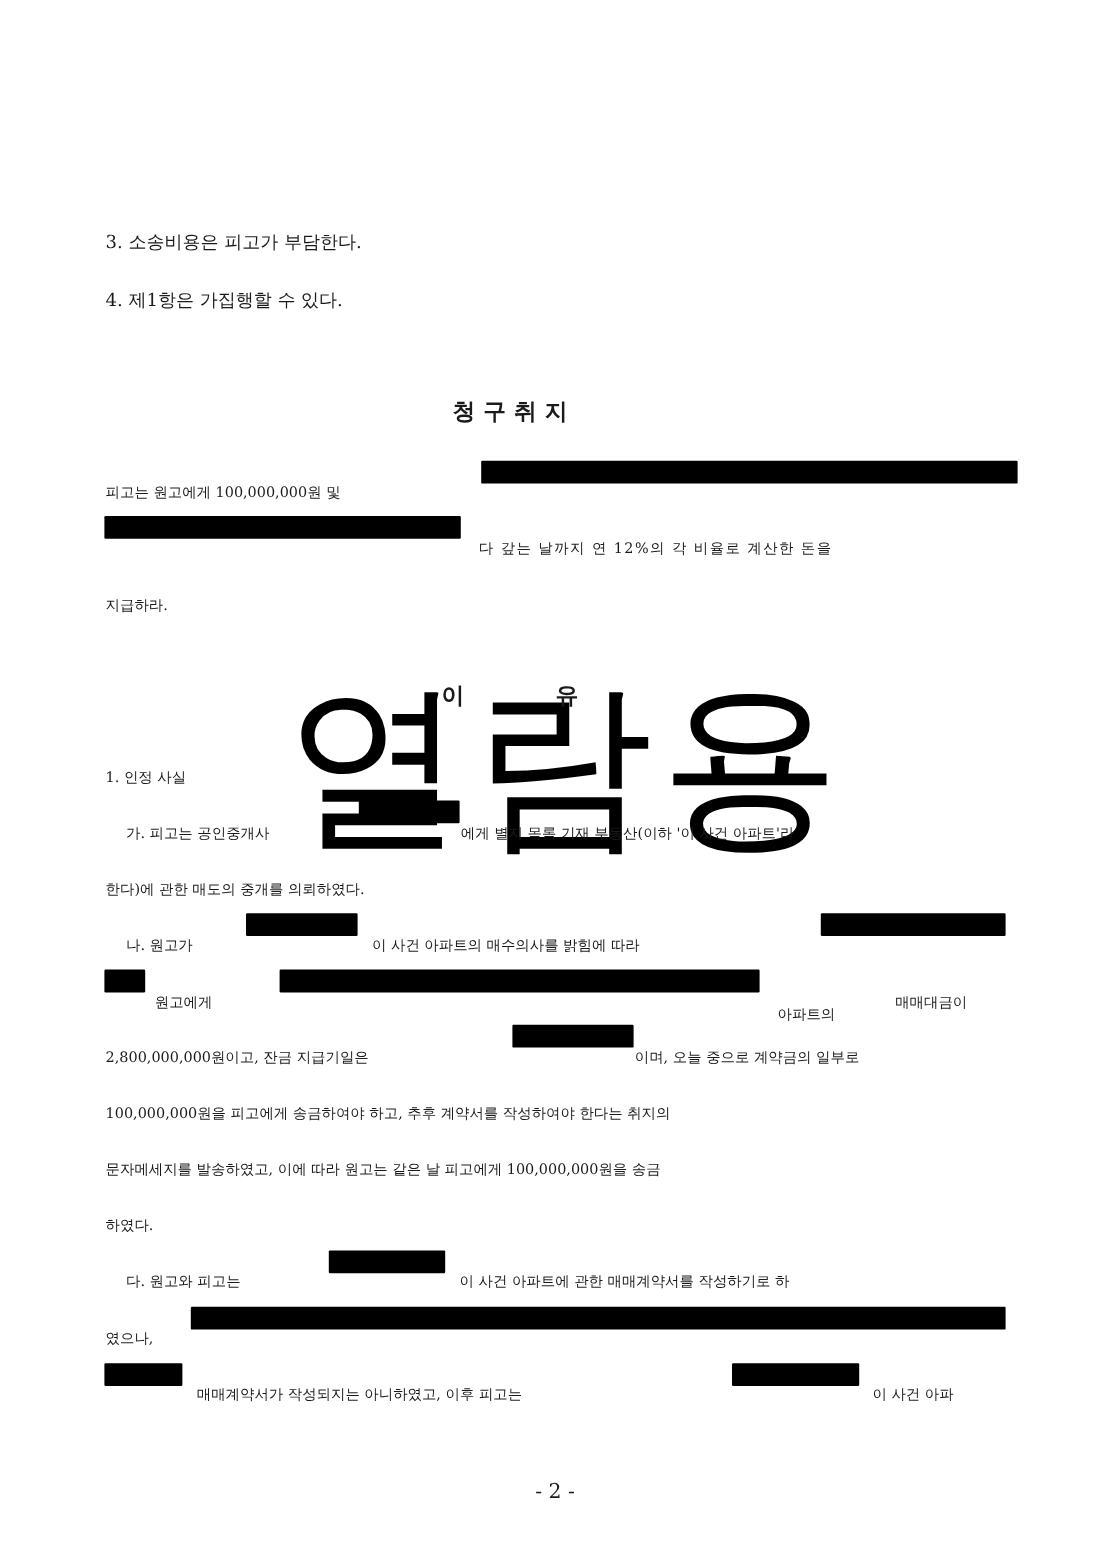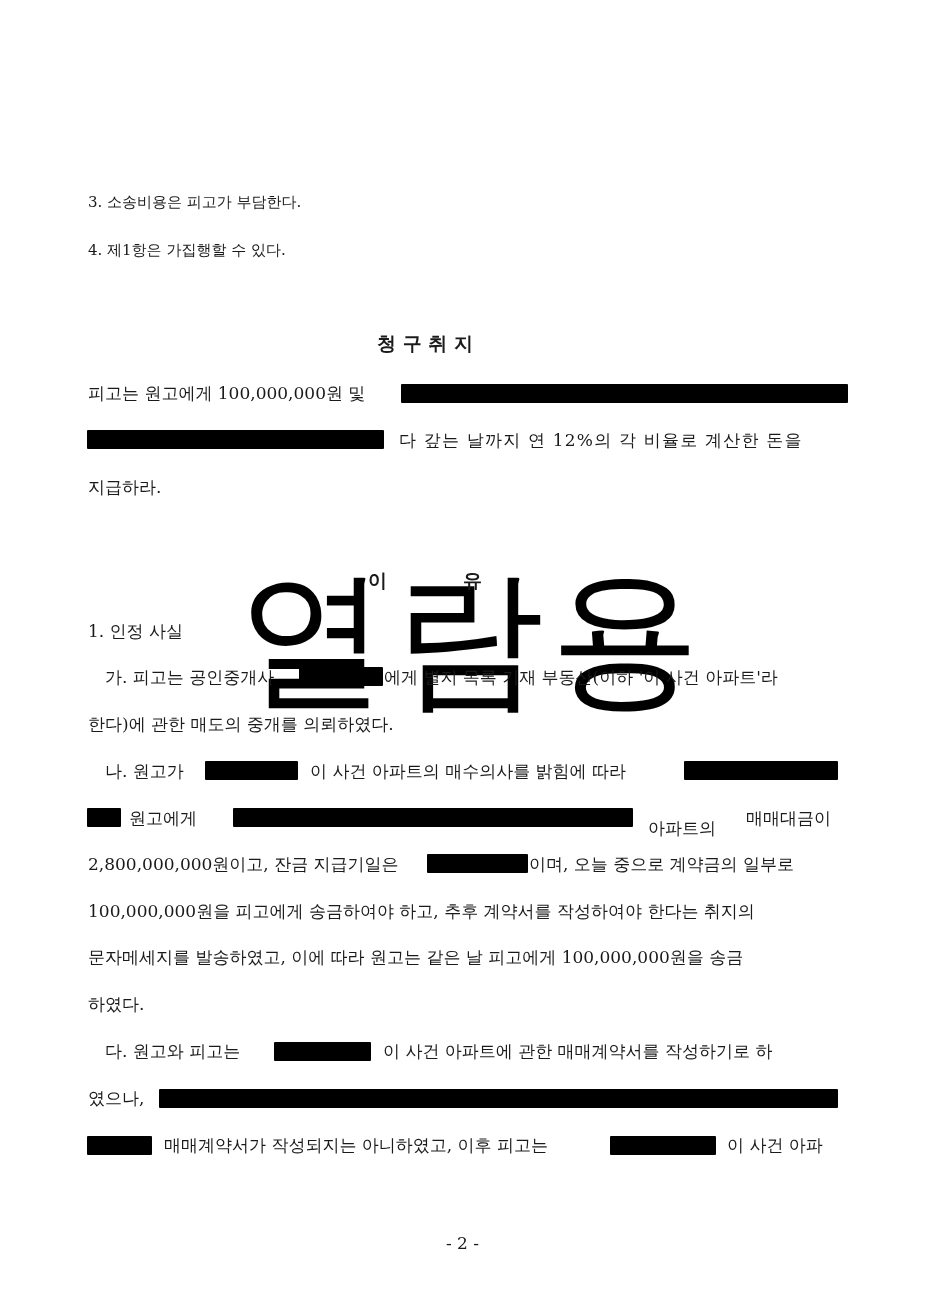--- a/index.html
+++ b/index.html
@@ -10,21 +10,21 @@
                  font-family: "DejaVu Sans", sans-serif; font-size: 150px; line-height: 180px;
                  color: #000000; letter-spacing: 6px; white-space: nowrap; z-index: 0; }
     .line { position: absolute; left: 88px; width: 750px; height: 26px; font-size: 15px;
             line-height: 26px; white-space: nowrap; z-index: 1; }
     .heading { position: absolute; left: 0; width: 850px; text-align: center;
                font-family: "DejaVu Sans", sans-serif; font-weight: bold; font-size: 19px;
                line-height: 26px; z-index: 1; }
     .redact { position: absolute; background: #000; height: 19px; border-radius: 1px; z-index: 2; }
     .pageno { position: absolute; left: 0; width: 925px; text-align: center; top: 1231px;
               font-size: 17px; line-height: 24px; }
-    .seg { position: absolute; white-space: nowrap; font-size: 17px; line-height: 26px; z-index: 1; }
+    .seg { position: absolute; white-space: nowrap; font-size: 12px; line-height: 26px; z-index: 1; margin-top: 17px; }
   </style>
 </head>
 <body>
 
 <div class="page">
 
   <div class="watermark">열람용</div>
 
   <div class="line" style="top:189px;">3. 소송비용은 피고가 부담한다.</div>
   <div class="line" style="top:237px;">4. 제1항은 가집행할 수 있다.</div>

